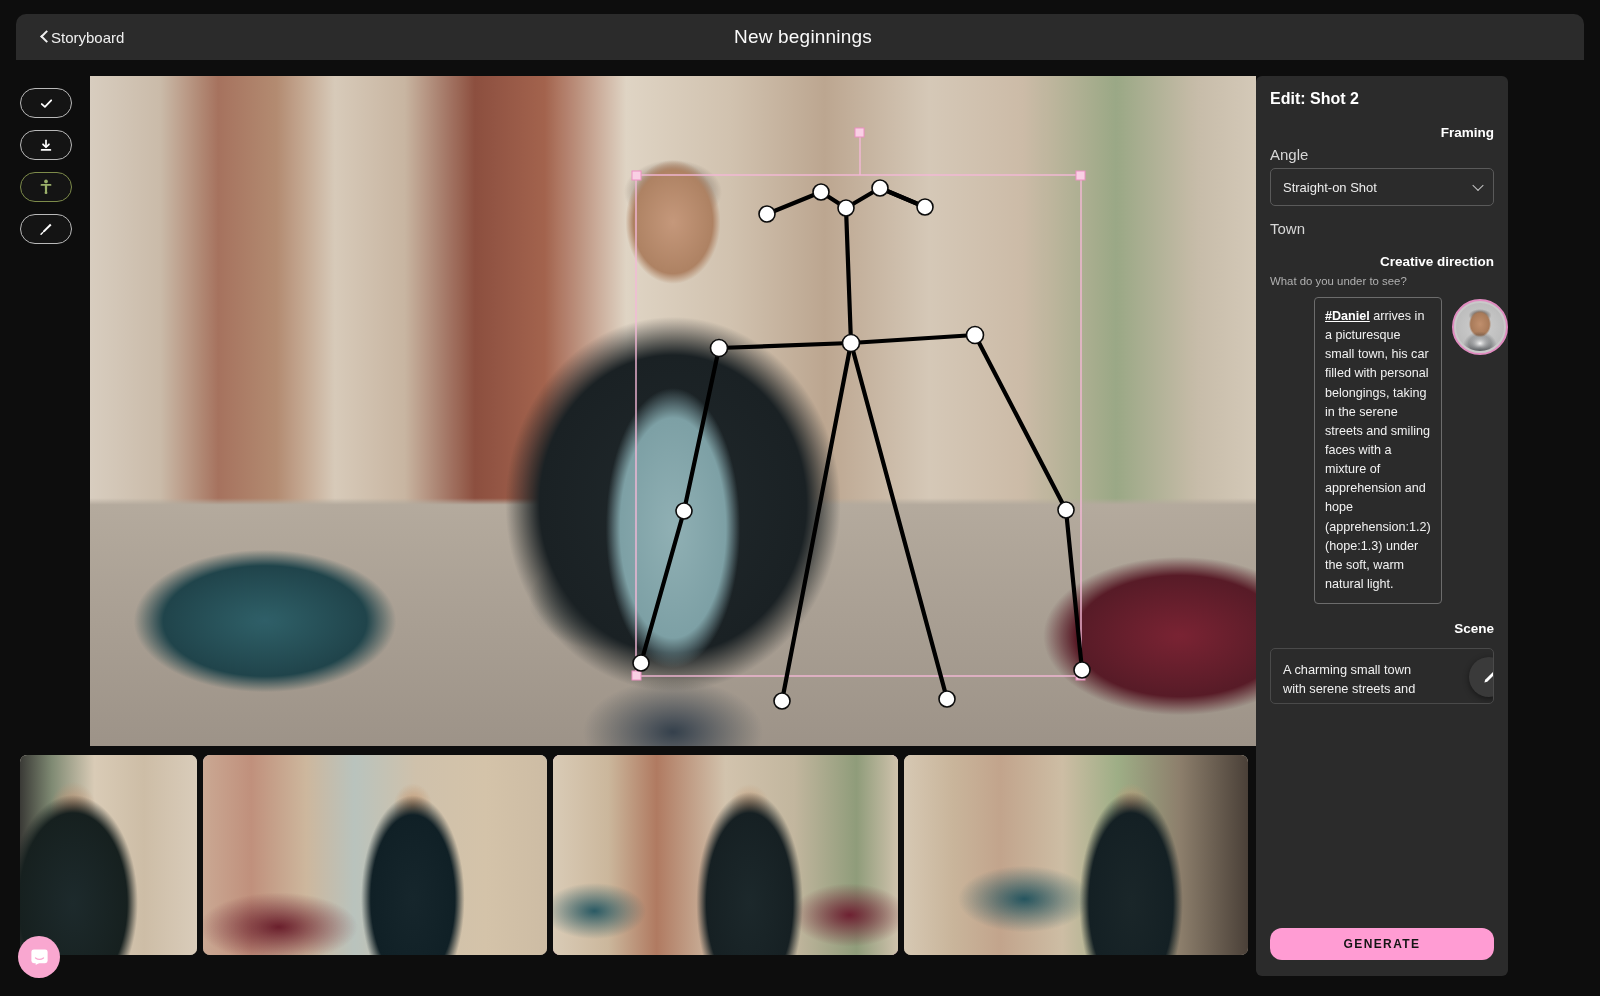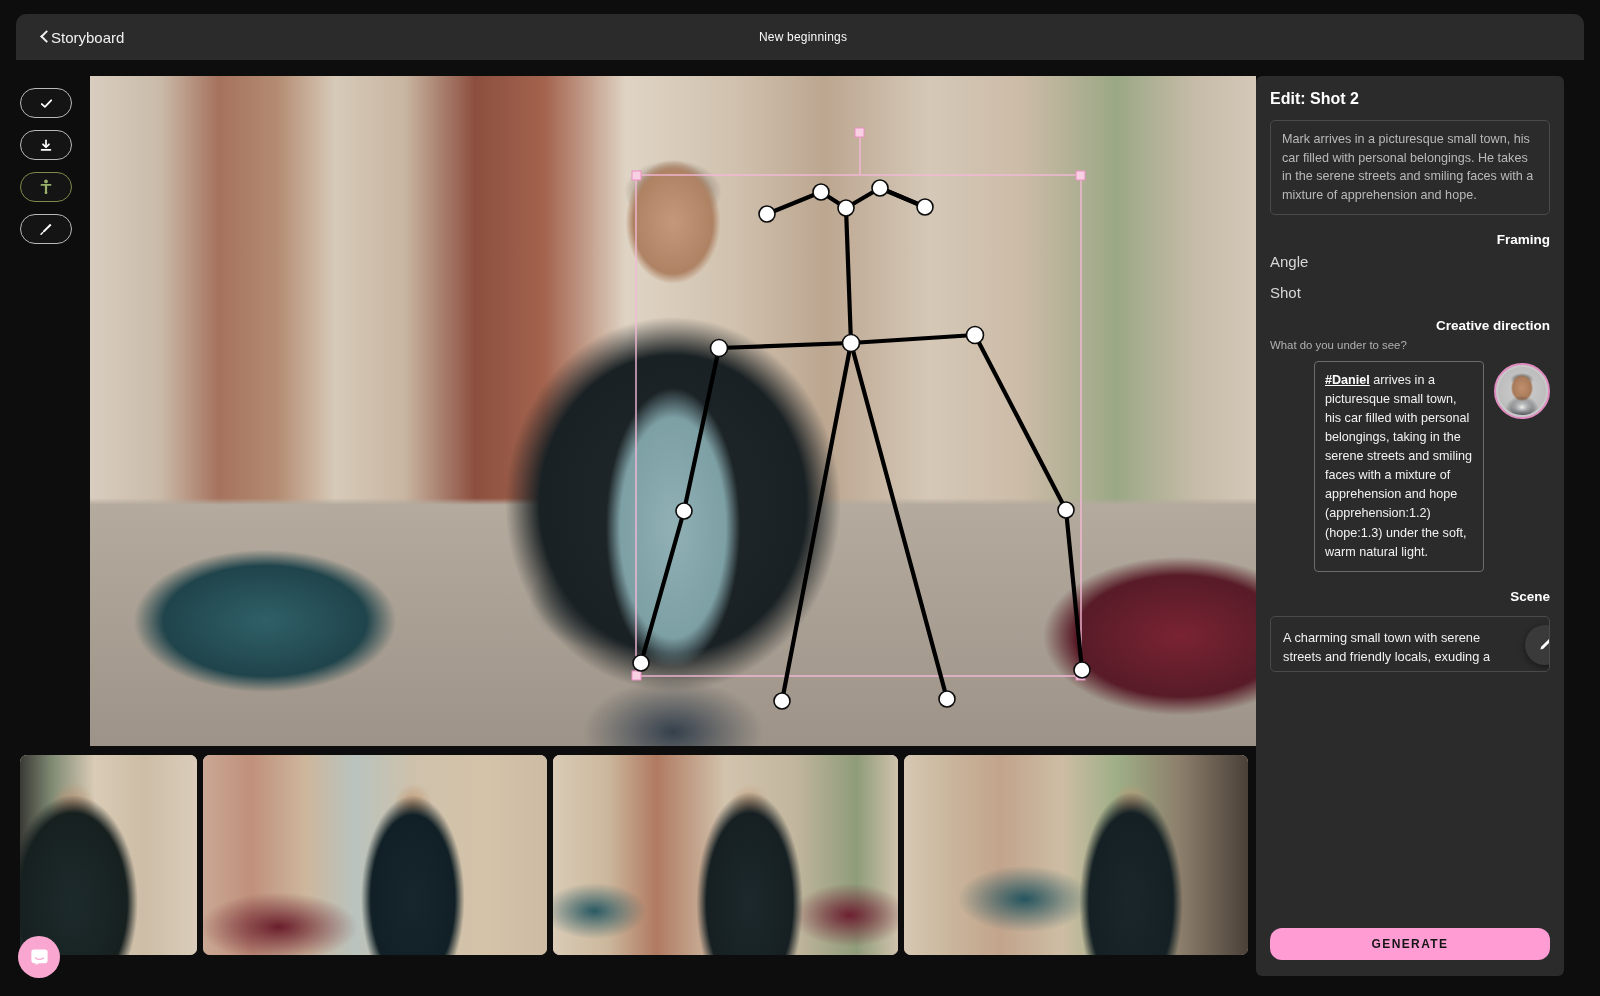--- a/index.html
+++ b/index.html
@@ -39,21 +39,21 @@
     border-left: 2px solid #f0f0f0;
     border-bottom: 2px solid #f0f0f0;
     transform: rotate(45deg);
     margin-bottom: 1px;
   }
   .header-title {
     position: absolute;
     left: 6px; right: 0;
     text-align: center;
     color: #fafafa;
-    font-size: 12px;
+    font-size: 19px;
     letter-spacing: .2px;
     pointer-events: none;
   }
 
   
   .toolbar {
     position: absolute;
     left: 20px; top: 88px;
     width: 52px;
     display: flex; flex-direction: column; gap: 12px;
@@ -169,21 +169,21 @@
       radial-gradient(ellipse 28px 34px at 66% 26%, #c49a76 0%, rgba(196,154,118,0) 70%),
       radial-gradient(ellipse 90px 45px at 35% 72%, #25555f 0%, rgba(37,85,95,0) 74%),
       linear-gradient(to right, #d6c8b3 0%, #c9b59b 14%, #c2a48c 28%, #cdbda4 46%, #9eae86 62%, #8d7f6c 80%, #4a4038 100%),
       linear-gradient(to bottom, #e7e1d2 0%, #d5c8b4 42%, #b0a594 100%);
   }
 
   
   .panel {
     position: absolute;
     left: 1256px; top: 76px;
-    width: 308px; height: 900px;
+    width: 252px; height: 900px;
     background: #2b2b2b;
     border-radius: 6px;
     padding: 14px 14px 0 14px;
   }
   .panel-title {
     color: #ffffff;
     font-size: 16px;
     font-weight: bold;
     margin-bottom: 12px;
   }
@@ -426,27 +426,30 @@
       <div class="thumb-img t3"></div>
     </div>
     <div class="thumb wide">
       <div class="thumb-img t4"></div>
     </div>
   </div>
 
   <div class="panel">
     <div class="panel-title">Edit: Shot 2</div>
 
-    <div class="desc-box">Mark arrives in a picturesque small town, his car filled with personal belongings. He takes in the serene streets and smiling faces with a mixture of apprehension and hope.</div>
 
     <div class="section-title">Framing</div>
 
     <div class="field-label">Angle</div>
-
-    <div class="field-label" style="margin-top:14px">Shot</div>
+    <div class="select">
+      <span>Straight-on Shot</span>
+      <span class="chev-down"></span>
+    </div>
+
+    <div class="field-label" style="margin-top:14px">Town</div>
 
     <div class="section-title">Creative direction</div>
     <div class="sublabel">What do you under to see?</div>
 
     <div class="prompt-row">
       <div class="prompt-box"><span class="tag">#Daniel</span><span> arrives in a picturesque small town, his car filled with personal belongings, taking in the serene streets and smiling faces with a mixture of apprehension and hope (apprehension:1.2)(hope:1.3) under the soft, warm natural light.</span></div>
       <div class="avatar"></div>
     </div>
 
     <div class="section-title">Scene</div>

